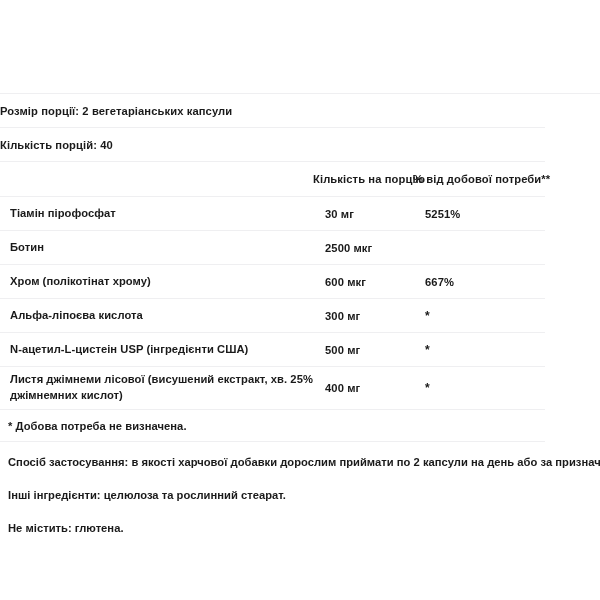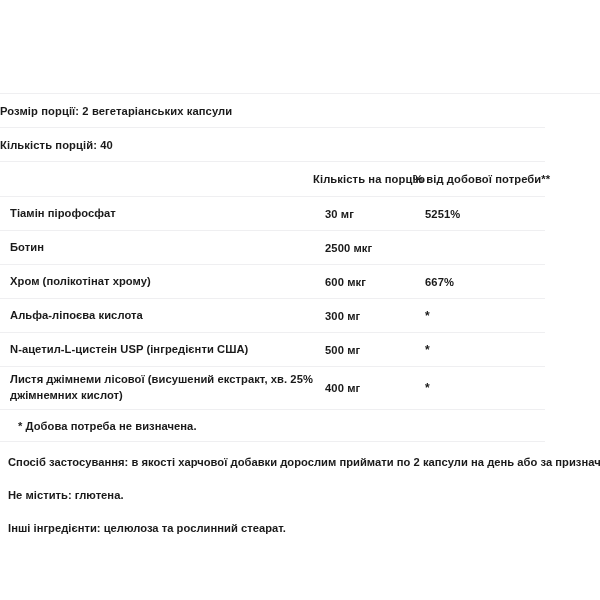--- a/index.html
+++ b/index.html
@@ -116,21 +116,21 @@
   .ing-dv.star {
     font-size: 12px;
     line-height: 1;
   }
 
   
   .footnote-row {
     display: flex;
     align-items: center;
     height: 31px;
-    padding-left: 18px;
+    padding-left: 8px;
     box-sizing: border-box;
   }
   .footnote-row .txt {
     font-size: 11.2px;
     font-weight: 700;
     letter-spacing: 0.05px;
     color: #1a1a1a;
   }
 
   
@@ -218,17 +218,17 @@
     </div>
 
   <div class="footnote-row">
     <span class="txt">* Добова потреба не визначена.</span>
   </div>
 
   <div class="rule"></div>
 
   <div class="notes" id="notes-container">
       <p class="note">Спосіб застосування: в якості харчової добавки дорослим приймати по 2 капсули на день або за призначенням лікаря.</p>
+      <p class="note">Інші інгредієнти: целюлоза та рослинний стеарат.</p>
       <p class="note">Не містить: глютена.</p>
-      <p class="note">Інші інгредієнти: целюлоза та рослинний стеарат.</p>
     </div>
 
 </div>
 
 </body></html>

